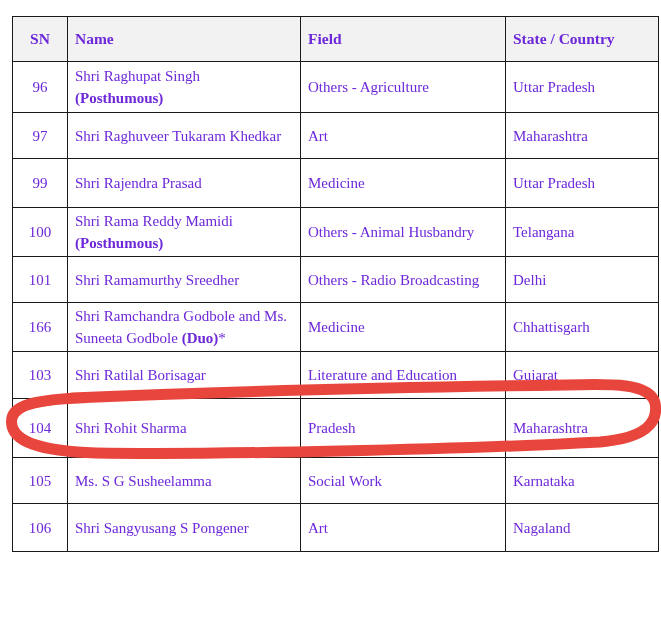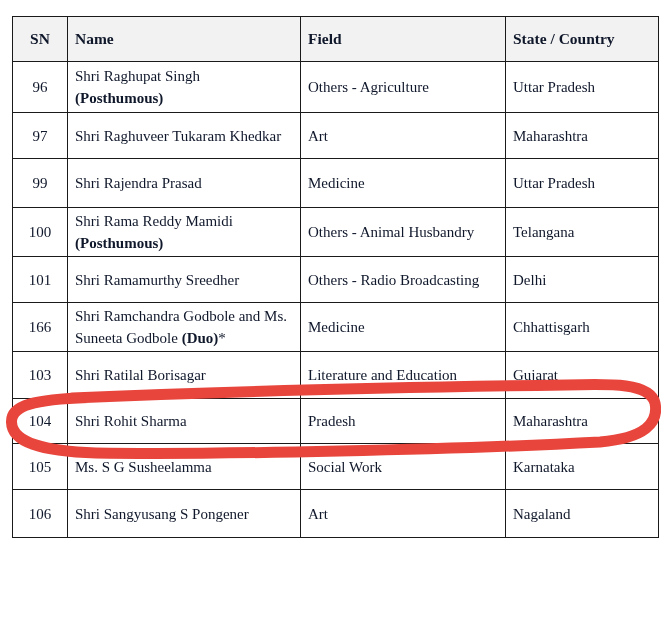--- a/index.html
+++ b/index.html
@@ -3,21 +3,21 @@
 <meta charset="utf-8">
 <style>
   html, body { margin: 0; padding: 0; }
   .page {
     position: relative;
     width: 661px;
     height: 622px;
     background: #ffffff;
     overflow: hidden;
     font-family: "Liberation Serif", serif;
-    color: #0f172a;
+    color: #6d28d9;
   }
   table.doc-table {
     position: absolute;
     left: 12px;
     top: 16px;
     width: 646px;
     border-collapse: collapse;
     table-layout: fixed;
   }
   .doc-table th, .doc-table td {
@@ -102,21 +102,21 @@
     <td>Shri Ramchandra Godbole and Ms. Suneeta Godbole <b>(Duo)</b>*</td>
     <td>Medicine</td>
     <td>Chhattisgarh</td>
   </tr>
         <tr style="height: 47px;">
     <td class="sn">103</td>
     <td>Shri Ratilal Borisagar</td>
     <td>Literature and Education</td>
     <td>Gujarat</td>
   </tr>
-        <tr style="height: 45px;">
+        <tr style="height: 59px;">
     <td class="sn">104</td>
     <td>Shri Rohit Sharma</td>
     <td>Pradesh</td>
     <td>Maharashtra</td>
   </tr>
         <tr style="height: 46px;">
     <td class="sn">105</td>
     <td>Ms. S G Susheelamma</td>
     <td>Social Work</td>
     <td>Karnataka</td>

